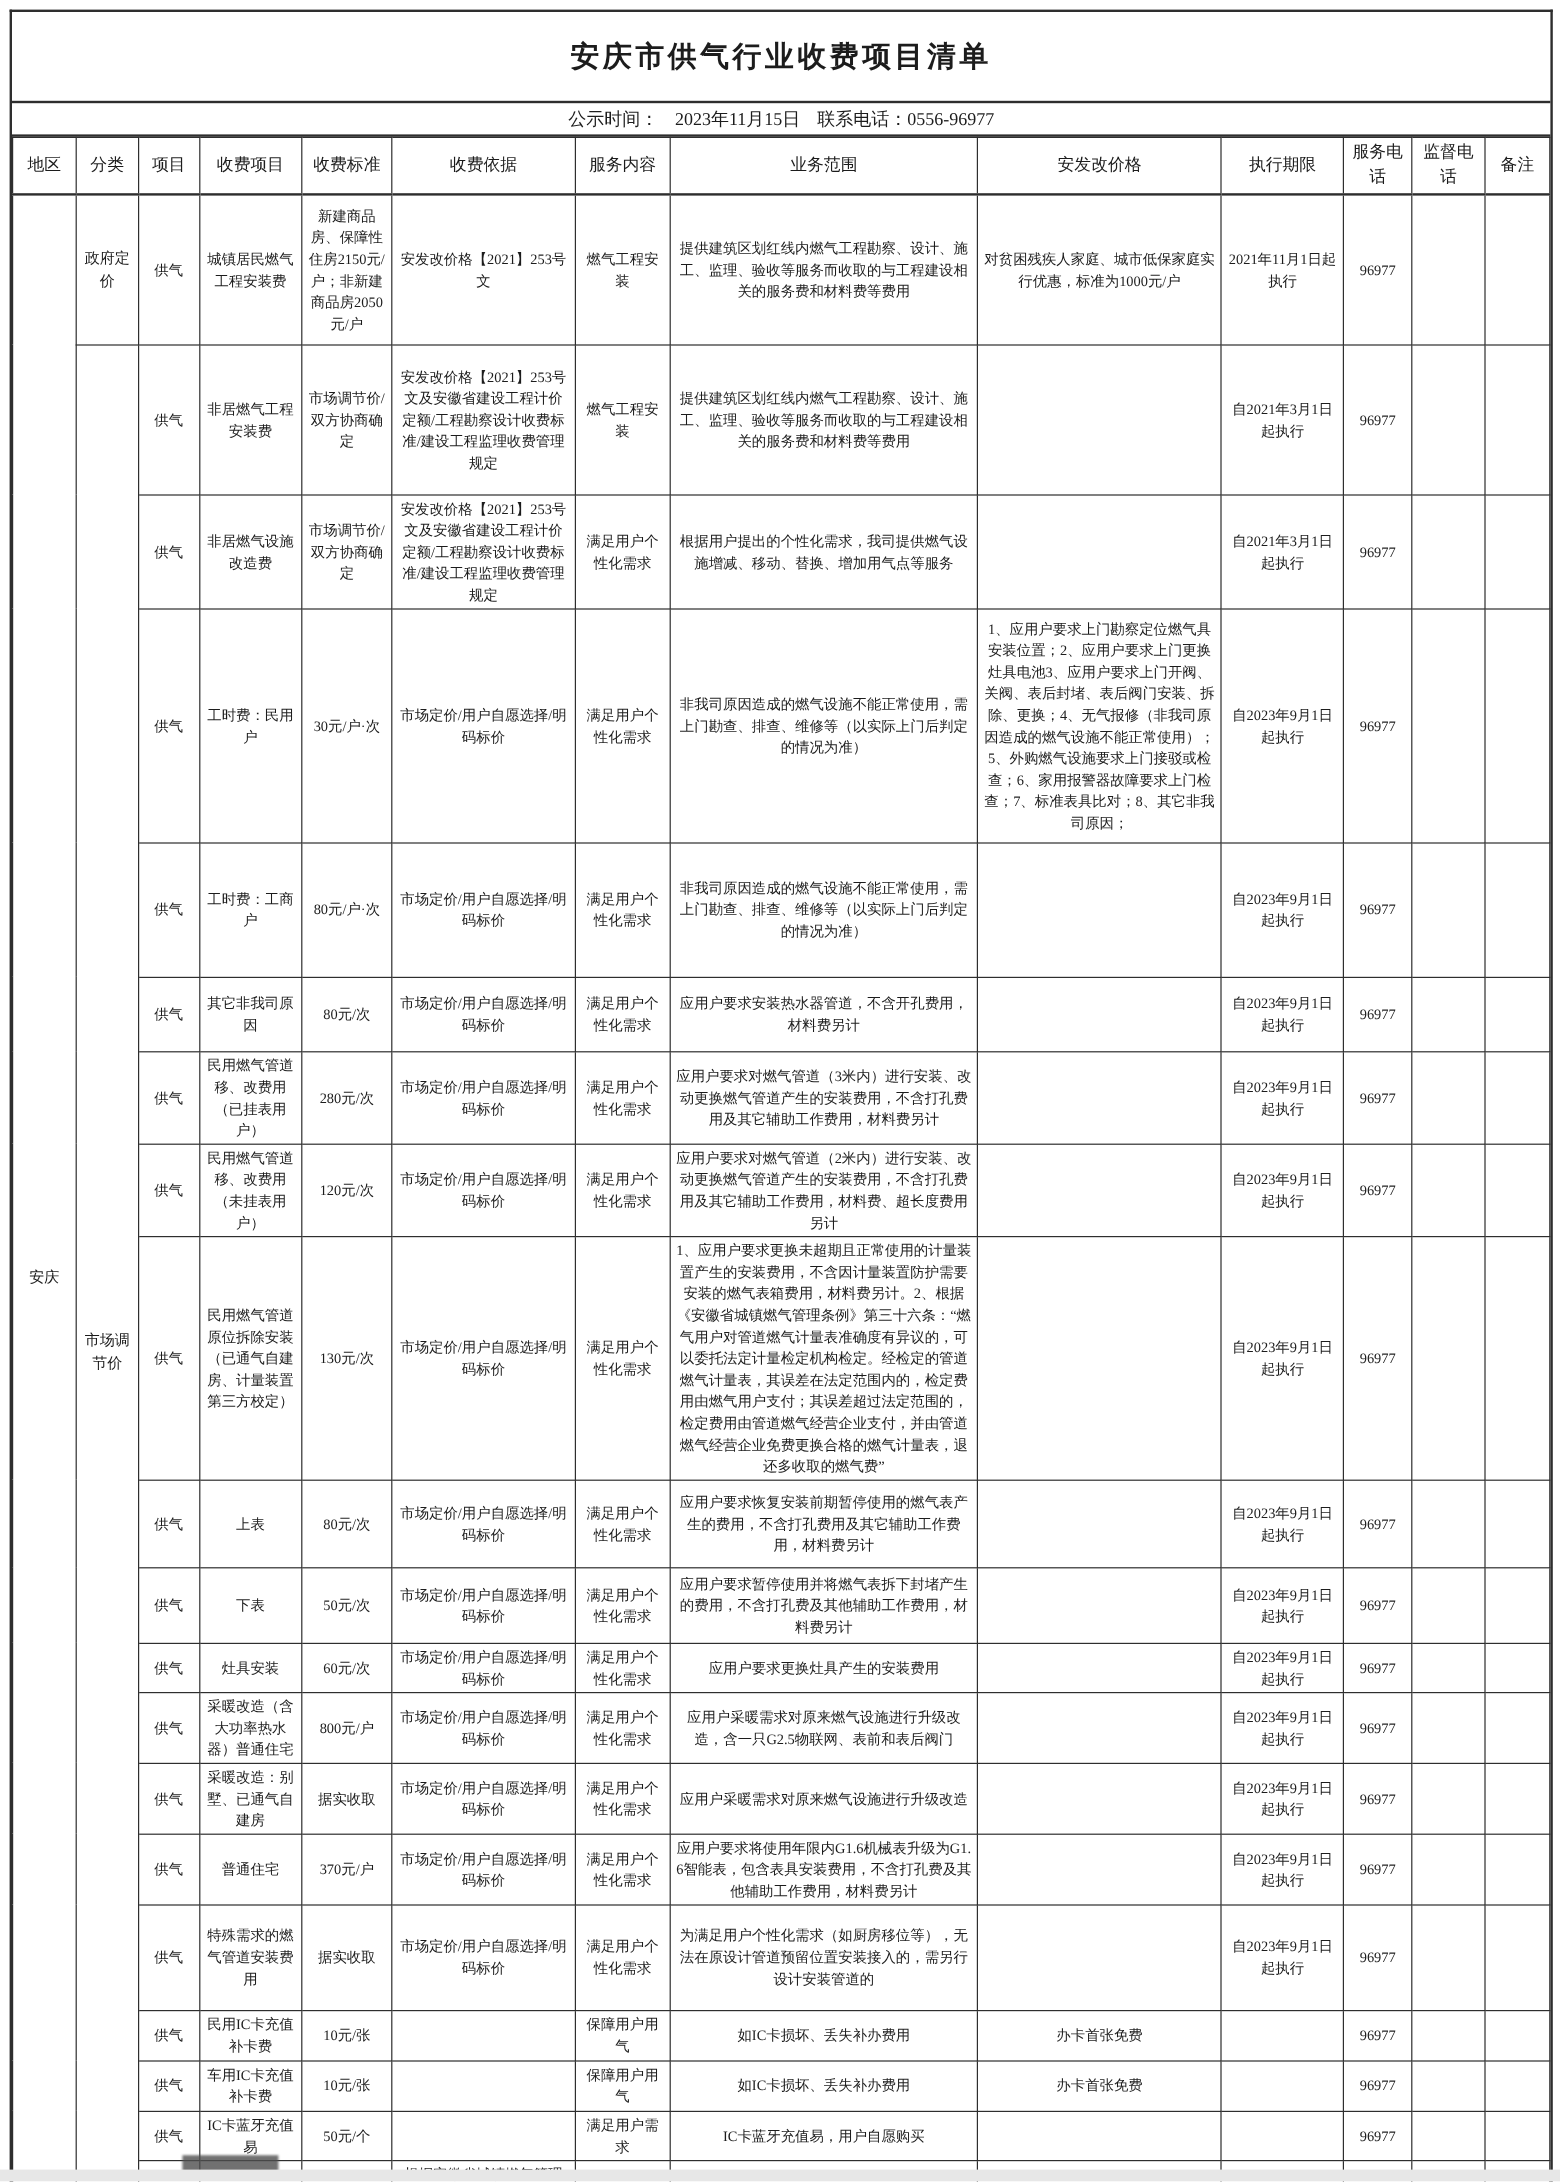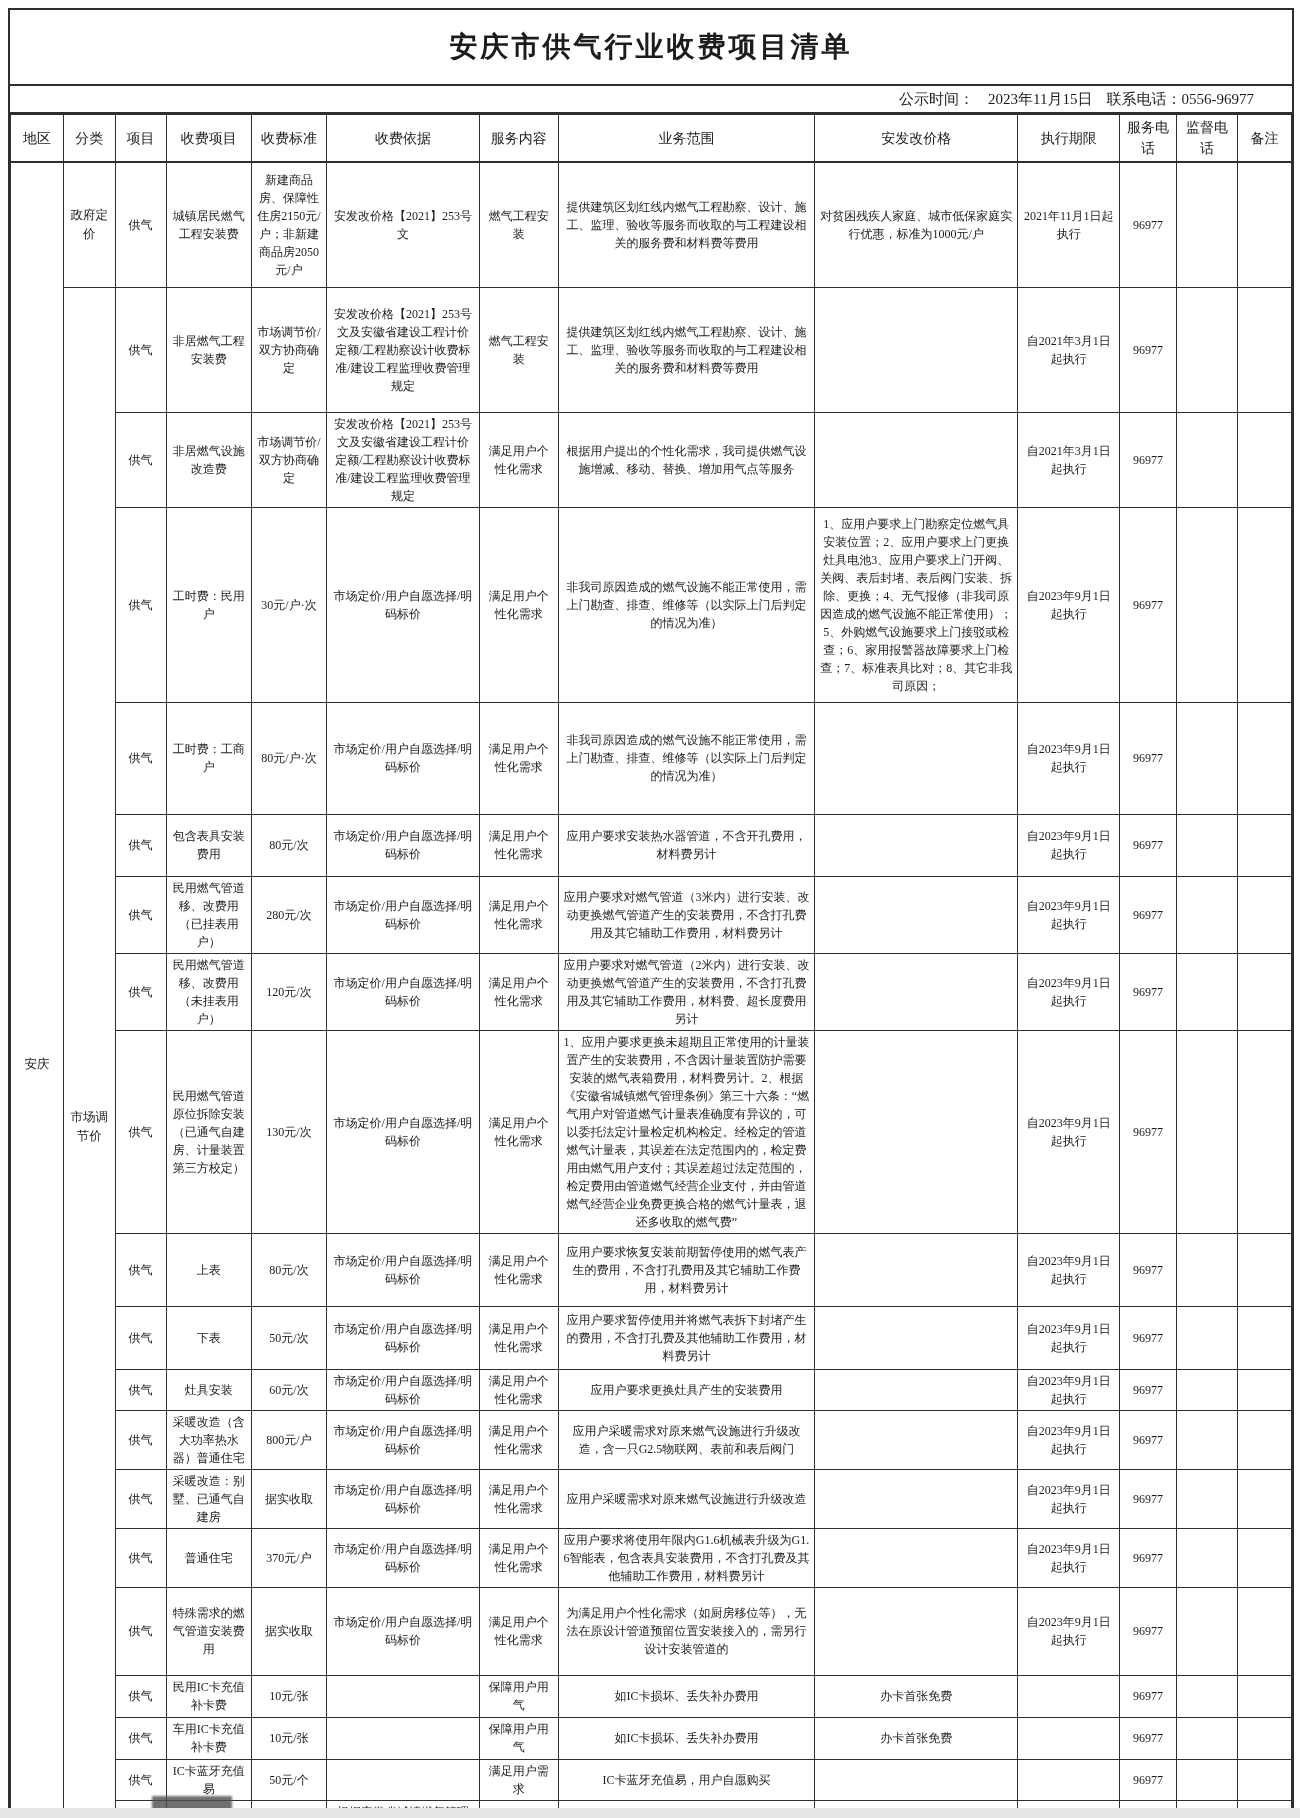--- a/index.html
+++ b/index.html
@@ -14,24 +14,24 @@
   .page{
     position:absolute;left:8px;top:8px;width:1282px;
     border:2px solid #2e2e2e;border-bottom:none;
     background:#fff;
   }
   .title-band{
     height:74px;display:flex;align-items:center;justify-content:center;
     border-bottom:2px solid #2e2e2e;
   }
   .title-band h1{
-    margin:0;font-size:28px;font-weight:bold;letter-spacing:3px;
+    margin:0;font-size:24px;font-weight:bold;letter-spacing:3px;
   }
   .meta-band{
-    height:26px;display:flex;align-items:center;justify-content:flex-end;
+    height:26px;display:flex;align-items:center;justify-content:center;
     padding:0 38px;font-size:15px;border-bottom:2px solid #2e2e2e;
   }
   .meta-left span{margin-right:14px;}
   table{
     border-collapse:collapse;width:100%;table-layout:fixed;
   }
   th,td{
     border:1px solid #2e2e2e;
     text-align:center;vertical-align:middle;
     padding:2px 4px;
@@ -162,21 +162,21 @@
           <td class="small">满足用户个性化需求</td>
           <td class="small">非我司原因造成的燃气设施不能正常使用，需上门勘查、排查、维修等（以实际上门后判定的情况为准）</td>
           <td class="small"></td>
           <td class="small">自2023年9月1日起执行</td>
           <td class="small">96977</td>
           <td class="small"></td>
           <td class="small"></td>
         </tr>
         <tr style="height: 62px;">
           <td class="small">供气</td>
-          <td class="small">包含表具安装费用</td>
+          <td class="small">其它非我司原因</td>
           <td class="small">80元/次</td>
           <td class="small">市场定价/用户自愿选择/明码标价</td>
           <td class="small">满足用户个性化需求</td>
           <td class="small">应用户要求安装热水器管道，不含开孔费用，材料费另计</td>
           <td class="small"></td>
           <td class="small">自2023年9月1日起执行</td>
           <td class="small">96977</td>
           <td class="small"></td>
           <td class="small"></td>
         </tr>

